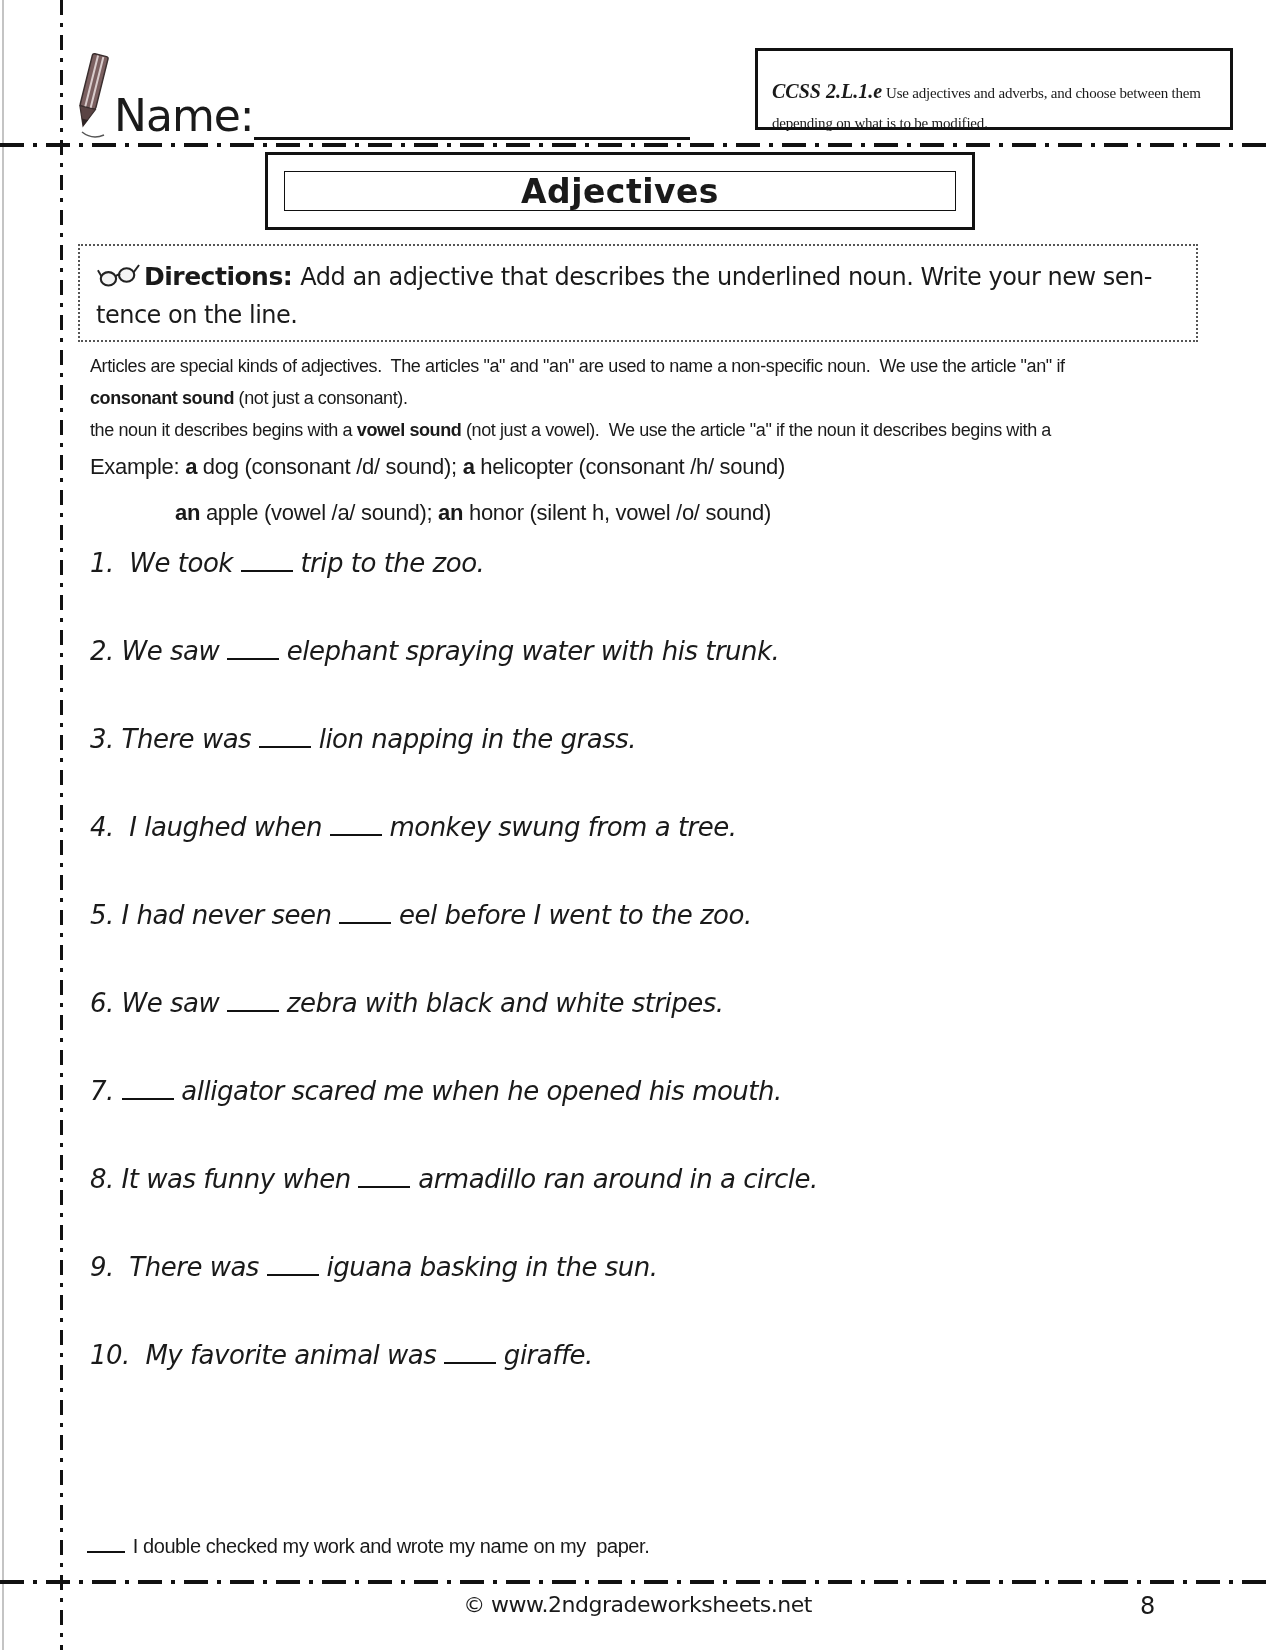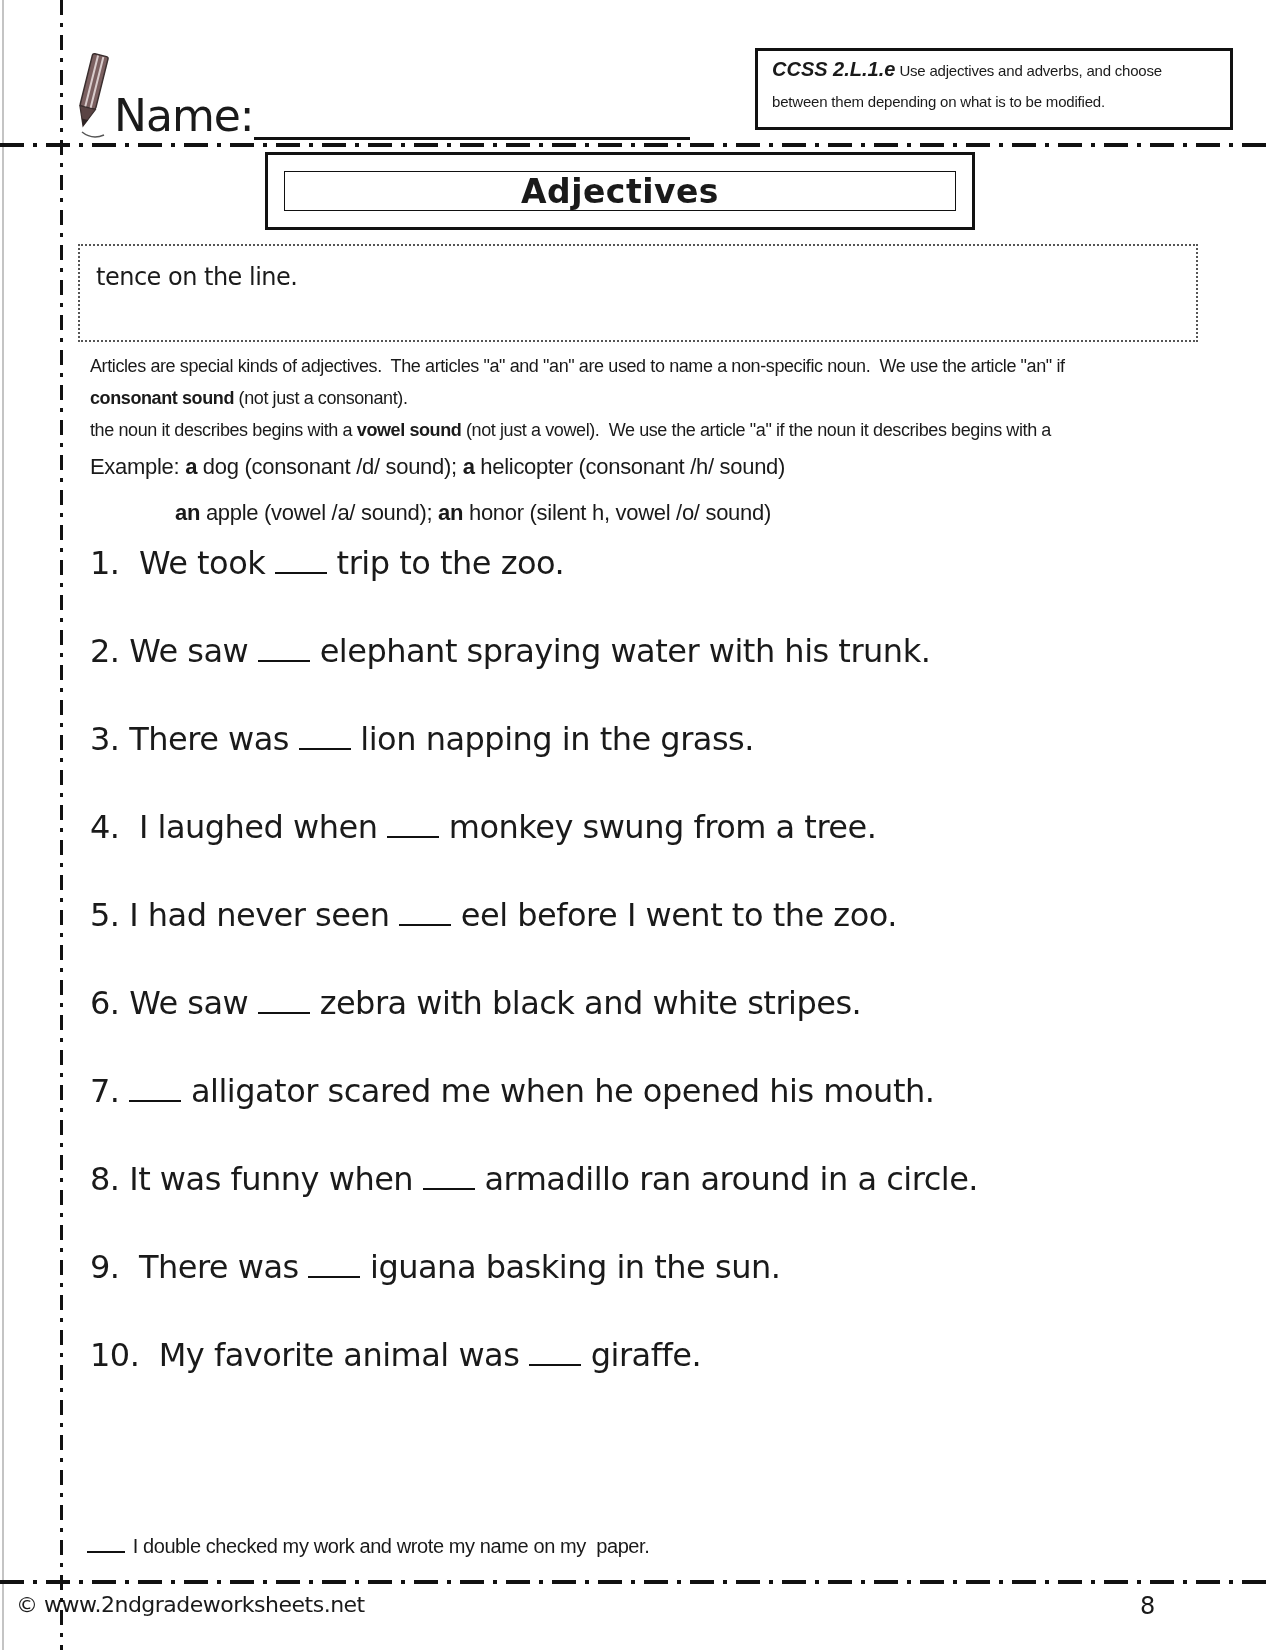--- a/index.html
+++ b/index.html
@@ -17,22 +17,22 @@
   .hcut.top { top:143px; }
   .hcut.bottom { top:1580px; }
 
   
   .name-row { position:absolute; left:70px; top:48px; width:620px; display:flex; align-items:flex-end; }
   .pencil { width:42px; height:92px; flex:0 0 auto; margin-right:2px; }
   .name-label { font-size:44px; letter-spacing:-1px; line-height:1; padding-bottom:2px; }
   .name-line { flex:1 1 auto; height:40px; border-bottom:3px solid #111; }
 
   .ccss-box { position:absolute; left:755px; top:48px; width:478px; height:82px;
-              border:3px solid #111; padding:0 12px 6px 14px;
-              font-family:Liberation Sans, sans-serif; font-size:15px; line-height:1.85; letter-spacing:-0.2px; }
+              border:3px solid #111; padding:22px 12px 6px 14px;
+              font-family:Liberation Serif, serif; font-size:15px; line-height:1.85; letter-spacing:-0.2px; }
   .ccss-code { font-size:20px; font-weight:bold; font-style:italic; letter-spacing:0; margin-right:4px; }
 
   
   .title-box { position:absolute; left:265px; top:152px; width:710px; height:78px; border:3px solid #111; padding:16px; }
   .title-inner { width:100%; height:100%; border:1px solid #111; display:flex; align-items:center; justify-content:center; }
   .title-text { font-size:33px; font-weight:bold; letter-spacing:0.5px; }
 
   
   .directions-box { position:absolute; left:78px; top:244px; width:1120px; height:98px;
                     border:2px dotted #555; padding:12px 14px 10px 16px; font-size:24px; letter-spacing:-0.5px; line-height:38px; }
@@ -46,30 +46,30 @@
   .bold { font-weight:bold; }
 
   
   .examples { position:absolute; left:90px; top:452px; width:1100px;
               font-family:"Liberation Sans", sans-serif; font-size:22px; letter-spacing:-0.3px; line-height:30px; }
   .example-line { white-space:pre-wrap; margin-bottom:16px; }
   .example-line.indent { padding-left:85px; }
 
   
   .questions { position:absolute; left:90px; top:546px; width:1120px; }
-  .question { font-size:32px; letter-spacing:-0.5px; line-height:34px; margin-bottom:54px; white-space:pre-wrap; }
+  .question { font-size:26px; letter-spacing:-0.5px; line-height:34px; margin-bottom:54px; white-space:pre-wrap;font-style:italic; }
   .q-blank { display:inline-block; width:52px; height:22px; border-bottom:2.5px solid #111; }
 
   
   .check-row { position:absolute; left:66px; top:1512px; width:900px;
                font-family:"Liberation Sans", sans-serif; font-size:20px; letter-spacing:-0.4px; white-space:pre-wrap; }
   .check-blank { display:inline-block; width:38px; height:16px; border-bottom:2px solid #111; margin-right:8px; }
 
   
-  .footer-copy { position:absolute; left:0; top:1592px; width:1275px; font-size:22px; letter-spacing:-0.5px;padding-left:16px; }
+  .footer-copy { position:absolute; left:0; top:1592px; width:1275px; text-align:center; font-size:22px; letter-spacing:-0.5px; }
   .footer-page { position:absolute; left:1140px; top:1592px; font-size:24px; }
 </style>
 </head>
 <body>
 
 <div class="page">
 
   <div class="edge-line"></div>
   <div class="vcut"></div>
   <div class="hcut top"></div>
@@ -95,20 +95,31 @@
   </div>
 
   <div class="title-box">
     <div class="title-inner">
       <span class="title-text">Adjectives</span>
     </div>
   </div>
 
   <div class="directions-box">
     <div>
+      <svg class="glasses" viewBox="0 0 46 28">
+        <g stroke="#222" fill="#f4f4f4" stroke-width="2.2">
+          <ellipse cx="13" cy="18" rx="8" ry="7"></ellipse>
+          <ellipse cx="32" cy="14" rx="8" ry="7"></ellipse>
+        </g>
+        <path d="M20.5 15.5 q3.5 -3.5 4.5 -1" stroke="#222" stroke-width="2" fill="none"></path>
+        <path d="M5.5 15 L2 9" stroke="#222" stroke-width="2" fill="none"></path>
+        <path d="M39.5 11 L45 3.5" stroke="#222" stroke-width="2" fill="none"></path>
+      </svg><span class="directions-label">Directions:</span><span>Add an adjective that describes the underlined noun.  Write your new sen-</span>
+    </div>
+    <div>
       <span>tence on the line.</span>
     </div>
   </div>
 
   <div class="intro">
       <div class="intro-line"><span class="">Articles are special kinds of adjectives.  The articles "a" and "an" are used to name a non-specific noun.  We use the article "an" if</span></div>
       <div class="intro-line"><span class="bold">consonant sound</span><span class=""> (not just a consonant).</span></div>
       <div class="intro-line"><span class="">the noun it describes begins with a </span><span class="bold">vowel sound</span><span class=""> (not just a vowel).  We use the article "a" if the noun it describes begins with a</span></div>
     </div>
 

